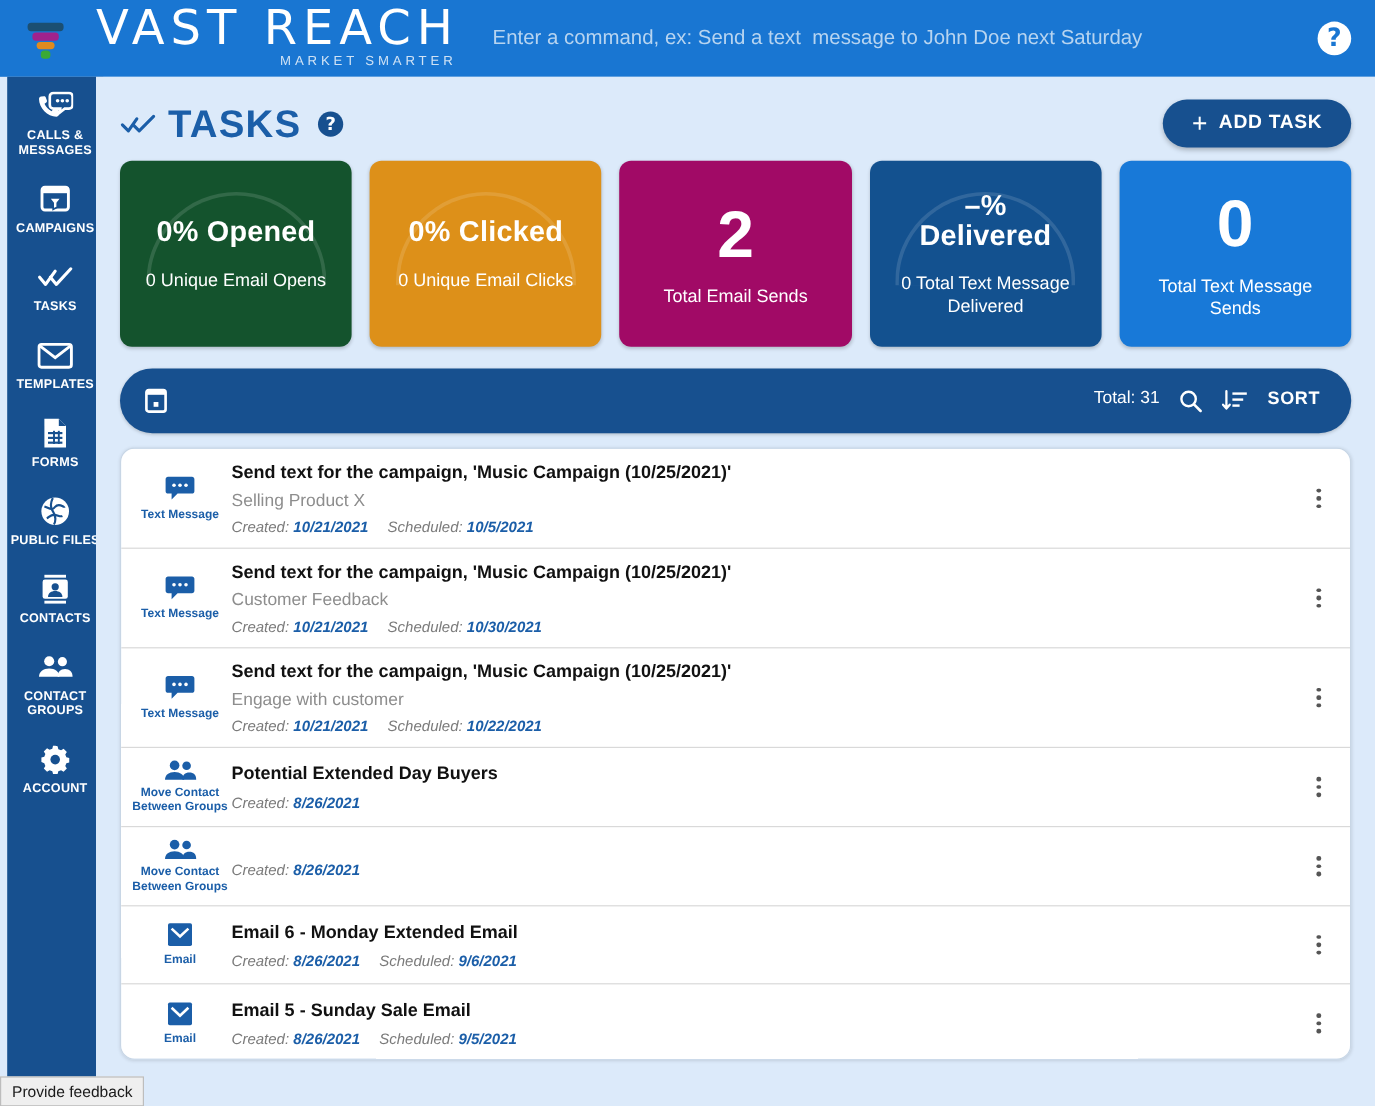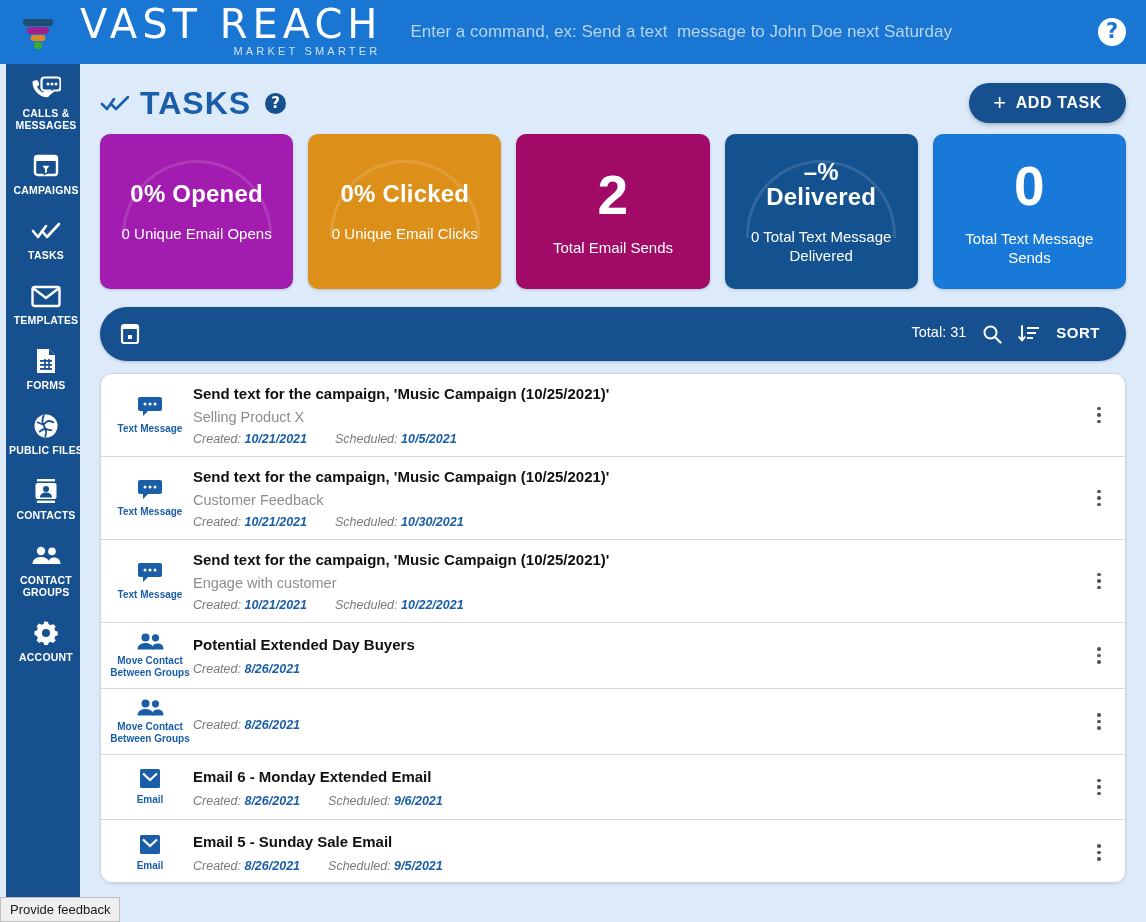--- a/index.html
+++ b/index.html
@@ -169,21 +169,21 @@
   .type-icon svg { display: block; fill: #1b5ea8; }
   .type-label {
     color: #1b5ea8; font-size: 10px; font-weight: bold; text-align: center;
     line-height: 11.5px; margin-top: 4px;
   }
   .task-body { flex: 1; min-width: 0; padding-right: 10px; }
   .task-title {
     color: #111111; font-size: 15px; font-weight: bold; line-height: 20px;
   }
   .task-desc { color: #8d8d8d; font-size: 14.5px; line-height: 21px; margin-top: 3px; }
-  .task-meta { margin-top: 4px; font-size: 12.5px; font-style: italic; display: flex; gap: 28px; }
+  .task-meta { margin-top: 4px; font-size: 12.5px; font-style: italic; display: flex; gap: 16px; }
   .meta-k { color: #7a7a7a; }
   .meta-v { color: #1b5ea8; font-weight: bold; font-style: italic; }
   .kebab {
     width: 40px; flex: none; display: flex; flex-direction: column;
     align-items: center; gap: 3px; cursor: pointer;
   }
   .kebab i { width: 3.5px; height: 3.5px; background: #555555; border-radius: 50%; display: block; }
 
   
   .feedback {
@@ -342,21 +342,21 @@
         <span class="help-sm">?</span>
       </div>
       <button class="addtask">
         <span class="plus">+</span>
         <span>ADD TASK</span>
       </button>
     </div>
 
     <div class="cards">
 
-      <div class="card" style="background:#a21caf">
+      <div class="card" style="background:#14532d">
         <span class="gauge"></span>
         <div class="card-main">0% Opened</div>
         <div class="card-sub">0 Unique Email Opens</div>
       </div>
 
       <div class="card" style="background:#dd9019">
         <span class="gauge"></span>
         <div class="card-main">0% Clicked</div>
         <div class="card-sub">0 Unique Email Clicks</div>
       </div>

